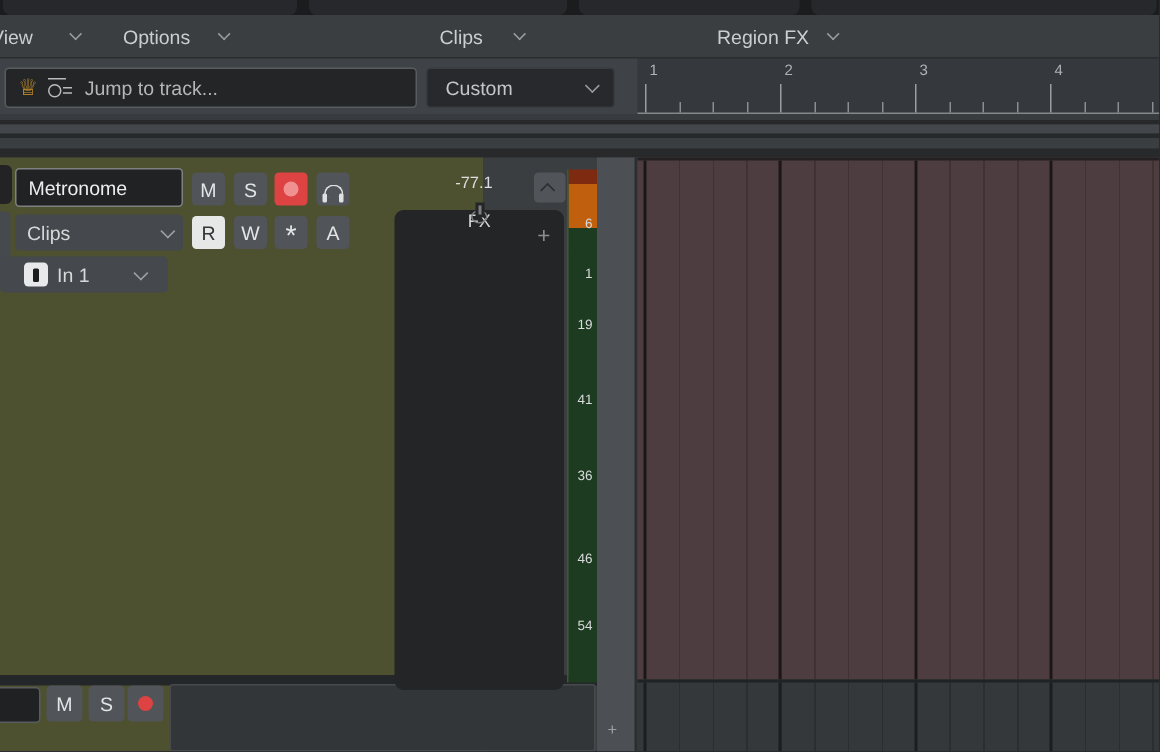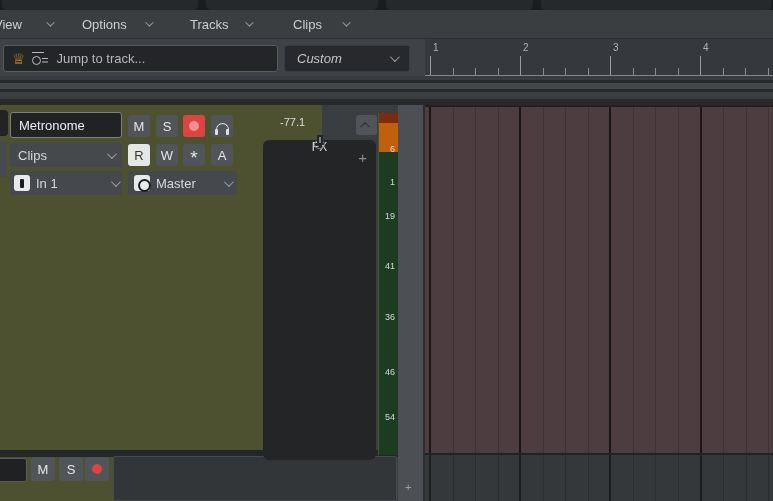--- a/index.html
+++ b/index.html
@@ -19,21 +19,21 @@
   
   .toolbar-left{position:absolute;left:0;top:38px;width:425px;height:38px;background:#3f4347;border-top:1px solid #2b2d2f;}
   .searchbox{position:absolute;left:3px;top:6px;width:275px;height:27px;background:#232527;border:1px solid #595c5f;border-radius:3px;display:flex;align-items:center;padding:0 8px;gap:6px;}
   .crown{color:var(--accent_crown,#d79b2a);font-size:15px;line-height:15px;}
   .jumpglyph{position:relative;width:17px;height:14px;flex:0 0 auto;}
   .jumpglyph i{position:absolute;left:1px;top:0;width:12px;height:1.5px;background:#b9bbbd;}
   .jumpglyph::before{content:'';position:absolute;left:1px;top:4px;width:7px;height:7px;border:1.4px solid #b9bbbd;border-radius:50%;}
   .jumpglyph::after{content:'';position:absolute;left:11px;top:6px;width:6px;height:1.5px;background:#b9bbbd;box-shadow:0 3.5px 0 #b9bbbd;}
   .searchbox input{flex:1;background:transparent;border:none;outline:none;color:#c9cbcd;font-size:13px;}
   .searchbox input::placeholder{color:#b4b6b8;opacity:1;}
-  .preset{position:absolute;left:284px;top:6px;width:126px;height:27px;background:#27292c;border:1px solid #3a3d40;border-radius:3px;display:flex;align-items:center;padding:0 12px;color:#c3c6c8;font-size:13px;font-style:italic;}
+  .preset{position:absolute;left:284px;top:6px;width:126px;height:27px;background:#27292c;border:1px solid #3a3d40;border-radius:3px;display:flex;align-items:center;padding:0 12px;color:#c3c6c8;font-size:13px;}
   .preset .chev{margin-left:auto;color:#9a9da0;}
 
   
   .ruler{position:absolute;left:425px;top:38px;width:348px;height:38px;background:#35383c;border-top:1px solid #2b2d2f;border-bottom:1px solid #85888a;}
   .measure{position:absolute;top:0;height:100%;width:90px;}
   .measure .mline{position:absolute;left:0;bottom:0;width:1px;height:19px;background:#9b9ea0;}
   .measure .mlabel{position:absolute;left:3px;top:3px;font-size:10px;color:#b0b3b5;}
   .measure .t{position:absolute;bottom:0;width:1px;height:7px;background:#8b8e90;}
   .measure .t1{left:22.5px}.measure .t2{left:45px}.measure .t3{left:67.5px}
 
@@ -50,21 +50,21 @@
   .sqbtn.rec{background:var(--record_red,#dd4343);}
   .recdot{width:10px;height:10px;border-radius:50%;background:var(--record_dot,#f09090);}
   .hp{position:relative;width:13px;height:8px;border:1.5px solid #dfe0e1;border-bottom:none;border-radius:7px 7px 0 0;top:1px;}
   .hp::before,.hp::after{content:'';position:absolute;bottom:-4px;width:3px;height:6px;background:#dfe0e1;border-radius:1px;}
   .hp::before{left:-1.5px}.hp::after{right:-1.5px}
   .selbox{position:absolute;height:24px;background:#45484c;border-radius:3px;display:flex;align-items:center;padding:0 8px;color:#d6d8d9;font-size:13px;gap:6px;}
   .selbox .chev{margin-left:auto;color:#9fa2a5;}
   .iobox{width:16px;height:16px;background:#e8e9ea;border-radius:3px;position:relative;flex:0 0 auto;}
   .iobox.in::after{content:'';position:absolute;left:6px;top:3.5px;width:4px;height:9px;background:#1c1d1f;border-radius:1px;}
   .iobox.out::after{content:'';position:absolute;left:3.5px;top:3.5px;width:9px;height:9px;border:2px solid #1c1d1f;border-radius:50%;}
-  .vol{position:absolute;left:280px;top:11px;width:72px;text-align:left;color:#dededf;font-size:11px;}
+  .vol{position:absolute;left:280px;top:11px;width:72px;text-align:center;color:#dededf;font-size:11px;}
   .volup{position:absolute;left:356px;top:10px;width:21px;height:20px;background:#515458;border-radius:3px;display:flex;align-items:center;justify-content:center;}
   .volup .chev{transform:rotate(225deg) translateY(-2px);color:#2b2d2f;}
 
   
   .fxbin{position:absolute;left:263px;top:35px;width:113px;height:320px;background:#232527;border-radius:6px;z-index:2;}
   .fxhead{position:relative;height:26px;display:flex;align-items:center;padding:0 9px;color:#d4d6d7;font-size:12px;flex-direction:column;}
   .fxtitle{position:absolute;left:0;right:0;text-align:center;}
   .pwr{position:relative;width:11px;height:11px;border:1.5px solid #7c7f82;border-radius:50%;z-index:1;}
   .pwr::after{content:'';position:absolute;left:50%;top:-4px;transform:translateX(-50%);width:2px;height:6px;background:#7c7f82;box-shadow:0 0 0 2px #232527;}
   .fxadd{margin-left:auto;color:#8a8d8f;font-size:15px;z-index:1;}
@@ -111,27 +111,27 @@
 
   <div class="menubar">
     <div class="menu-item" style="left:-6px">
       <span>View</span>
       <span class="chev" style="margin-left:24px"></span>
     </div>
     <div class="menu-item" style="left:82px">
       <span>Options</span>
       <span class="chev" style="margin-left:18px"></span>
     </div>
-    <div class="menu-item" style="left:190px">
-      <span>Tracks</span>
-      <span class="chev" style="margin-left:16px"></span>
-    </div>
     <div class="menu-item" style="left:293px">
       <span>Clips</span>
       <span class="chev" style="margin-left:20px"></span>
+    </div>
+    <div class="menu-item" style="left:478px">
+      <span>Region FX</span>
+      <span class="chev" style="margin-left:12px"></span>
     </div>
   </div>
 
   <div class="toolbar-left">
     <div class="searchbox">
       <span class="crown">♕</span>
       <span class="jumpglyph">
           <i></i>
         </span>
       <input type="text" placeholder="Jump to track..." style="">
@@ -208,28 +208,23 @@
     <div class="sqbtn" style="left:156px;top:39px">
         <span>W</span>
       </div>
     <div class="sqbtn" style="left:183px;top:39px;font-size:19px;padding-top:6px">
         <span>*</span>
       </div>
     <div class="sqbtn" style="left:211px;top:39px">
         <span>A</span>
       </div>
 
-    <div class="selbox" style="left:10px;top:66px;width:112px;padding:0 4px">
+    <div class="selbox" style="left:0;top:66px;width:112px;padding:0 16px">
       <span class="iobox in"></span>
       <span>In 1</span>
-      <span class="chev"></span>
-    </div>
-    <div class="selbox" style="left:128px;top:66px;width:109px;padding:0 6px">
-      <span class="iobox out"></span>
-      <span>Master</span>
       <span class="chev"></span>
     </div>
 
     <div class="vol">-77.1</div>
     <div class="volup">
         <span class="chev"></span>
       </div>
 
     <div class="fxbin">
       <div class="fxhead">

